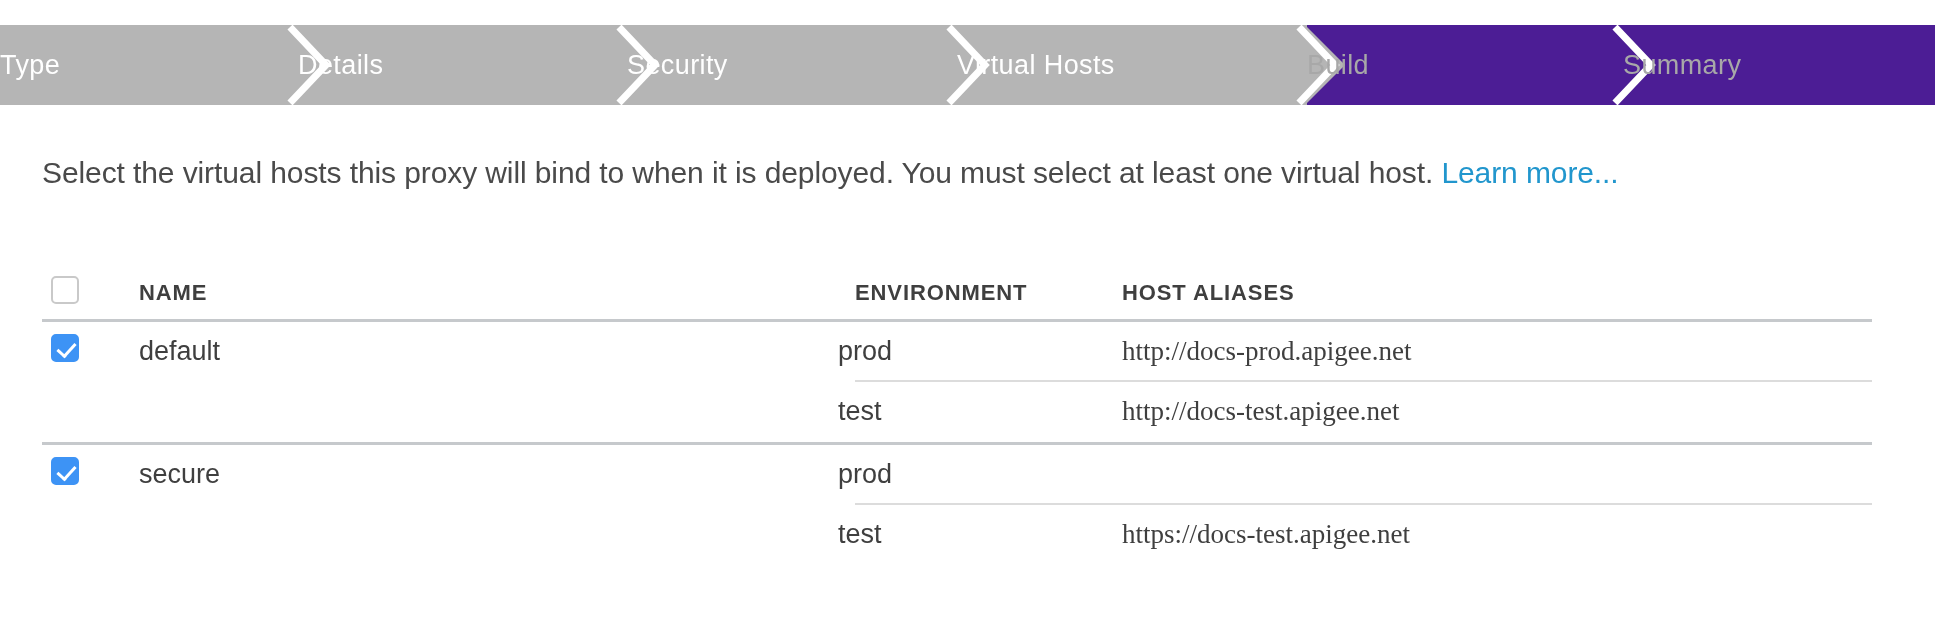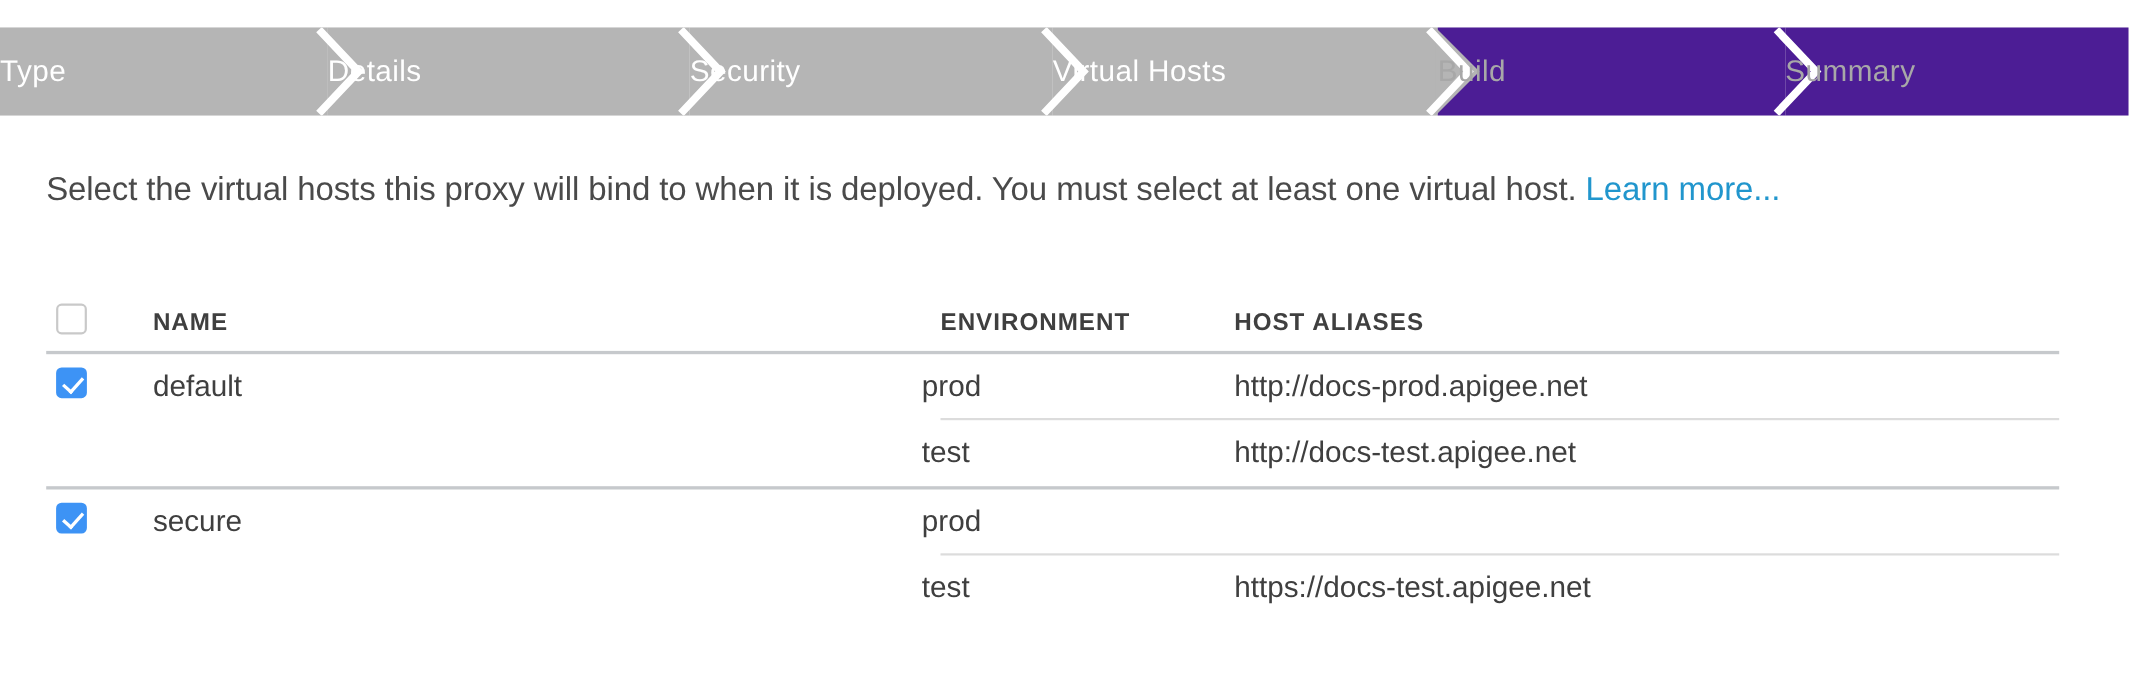--- a/index.html
+++ b/index.html
@@ -168,21 +168,21 @@
     position: absolute;
     font-size: 27px;
     color: #3f3f3f;
     top: 14px;
     white-space: nowrap;
   }
 
   .cell-cb { left: 9px; top: 12px; }
   .cell-name { left: 97px; }
   .cell-env  { left: 796px; }
-  .cell-host { left: 1080px; }
+  .cell-host { left: 1080px; font-family: Liberation Serif, serif; }
 </style>
 </head>
 <body>
 
 <div class="wizard">
 
   <div class="step active" style="width:298px">
     <span class="label">Type</span>
     <svg class="chev" viewBox="0 0 46 80">
       <polyline points="4,2 40,40 4,78" fill="none" stroke="#ffffff" stroke-width="7"></polyline>

